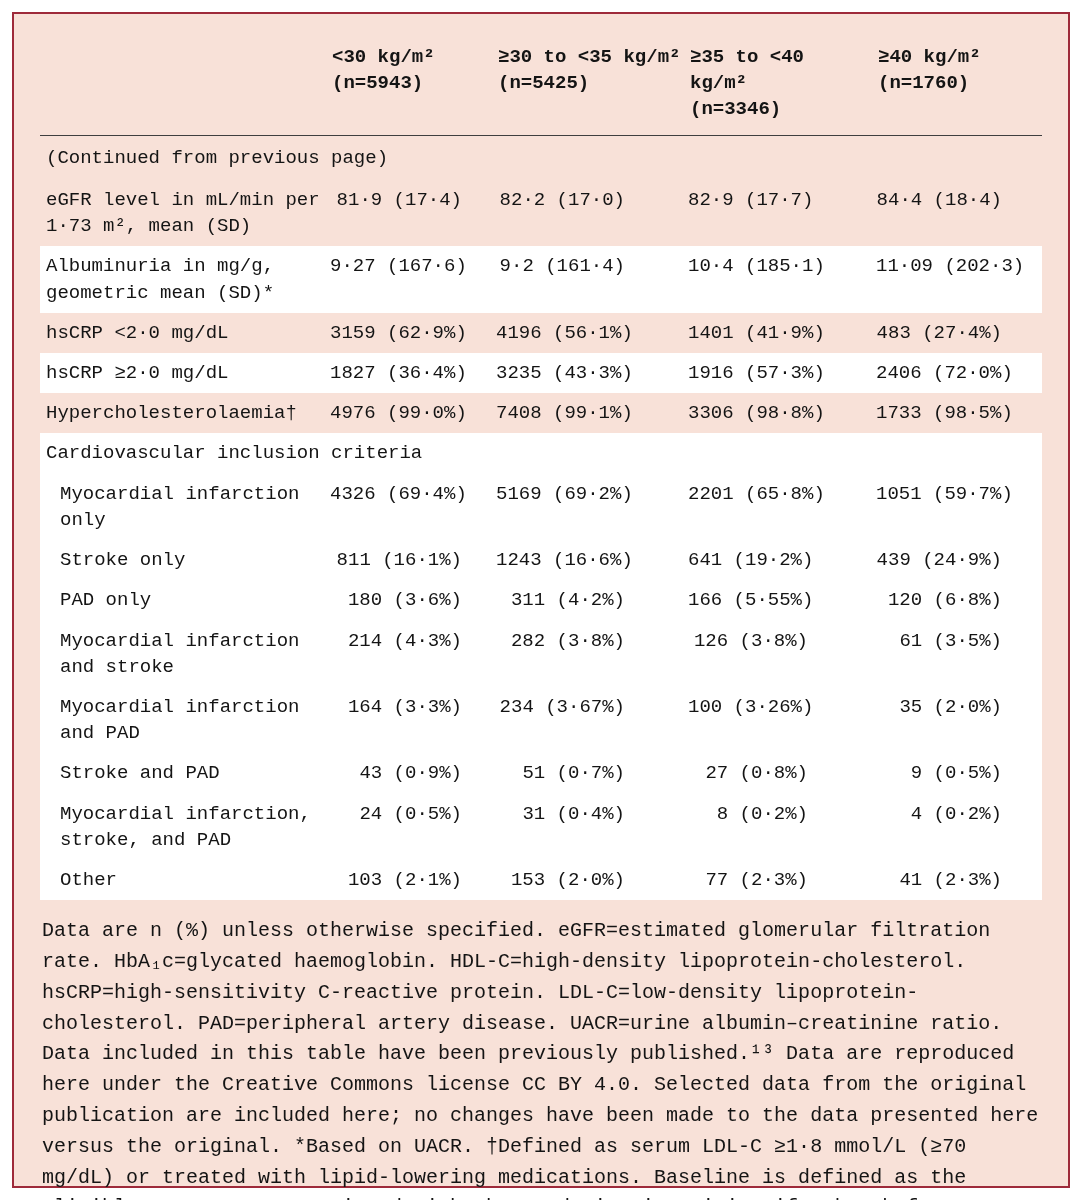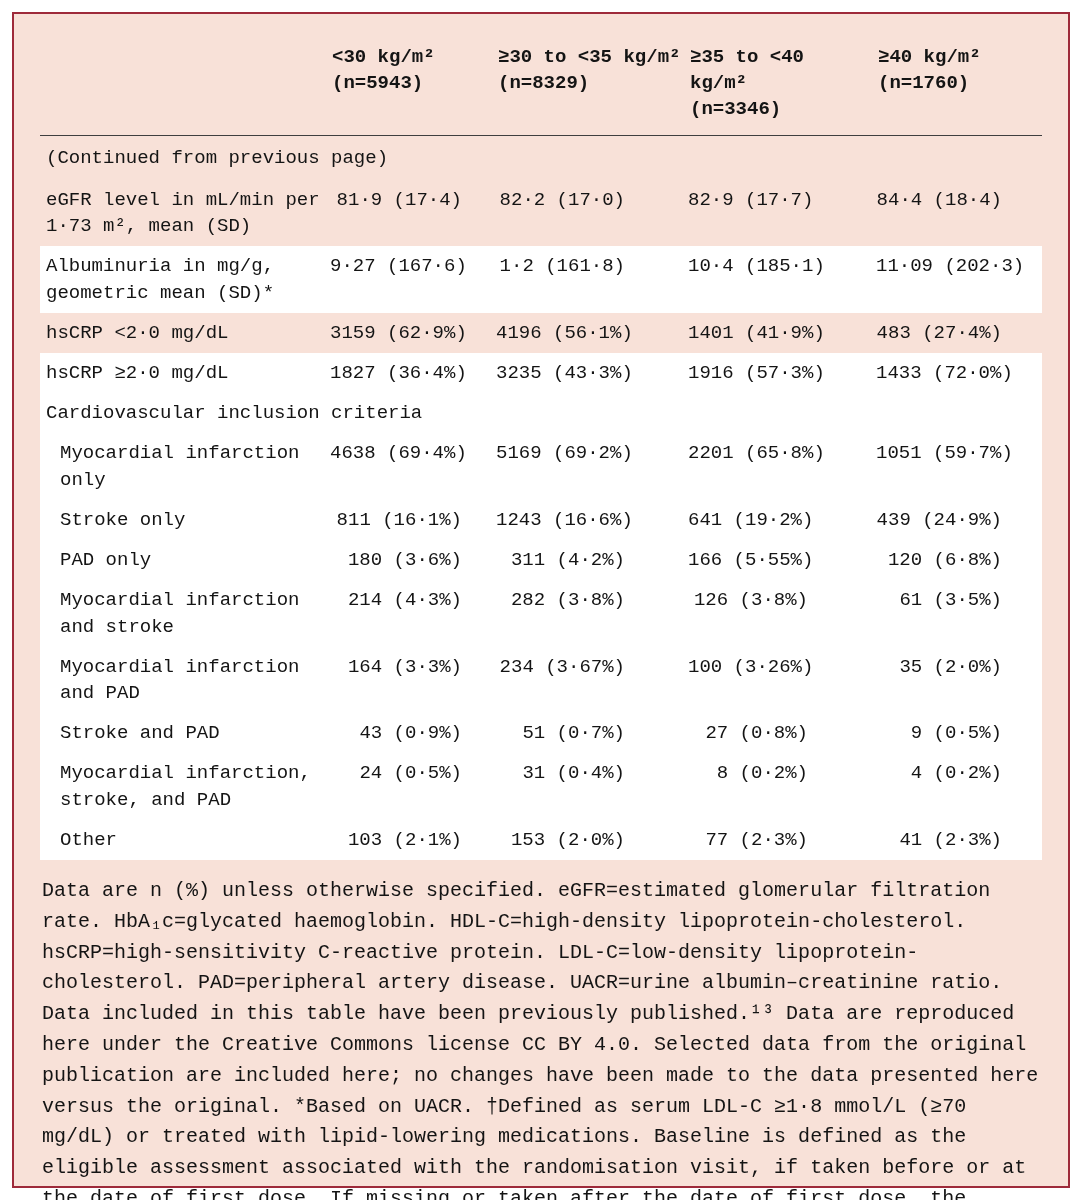--- a/index.html
+++ b/index.html
@@ -64,21 +64,21 @@
       </colgroup>
       <thead>
         <tr>
           <th></th>
           <th>
             <div>&lt;30 kg/m²</div>
             <div>(n=5943)</div>
           </th>
           <th>
             <div>≥30 to &lt;35 kg/m²</div>
-            <div>(n=8329)</div>
+            <div>(n=5425)</div>
           </th>
           <th>
             <div>≥35 to &lt;40 kg/m²</div>
             <div>(n=3346)</div>
           </th>
           <th>
             <div>≥40 kg/m²</div>
             <div>(n=1760)</div>
           </th>
         </tr>
@@ -92,49 +92,56 @@
           <td class="lbl">eGFR level in mL/min per 1·73 m², mean (SD)</td>
           <td class="num c1">81·9 (17·4)</td>
           <td class="num c2">82·2 (17·0)</td>
           <td class="num c3">82·9 (17·7)</td>
           <td class="num c4">84·4 (18·4)</td>
         </tr>
 
         <tr class="row-white">
           <td class="lbl">Albuminuria in mg/g, geometric mean (SD)*</td>
           <td class="num c1">9·27 (167·6)</td>
-          <td class="num c2">1·2 (161·8)</td>
+          <td class="num c2">9·2 (161·4)</td>
           <td class="num c3">10·4 (185·1)</td>
           <td class="num c4">11·09 (202·3)</td>
         </tr>
 
         <tr>
           <td class="lbl">hsCRP &lt;2·0 mg/dL</td>
           <td class="num c1">3159 (62·9%)</td>
           <td class="num c2">4196 (56·1%)</td>
           <td class="num c3">1401 (41·9%)</td>
           <td class="num c4">483 (27·4%)</td>
         </tr>
 
         <tr class="row-white">
           <td class="lbl">hsCRP ≥2·0 mg/dL</td>
           <td class="num c1">1827 (36·4%)</td>
           <td class="num c2">3235 (43·3%)</td>
           <td class="num c3">1916 (57·3%)</td>
-          <td class="num c4">1433 (72·0%)</td>
-        </tr>
-
+          <td class="num c4">2406 (72·0%)</td>
+        </tr>
+
+        <tr>
+          <td class="lbl">Hypercholesterolaemia†</td>
+          <td class="num c1">4976 (99·0%)</td>
+          <td class="num c2">7408 (99·1%)</td>
+          <td class="num c3">3306 (98·8%)</td>
+          <td class="num c4">1733 (98·5%)</td>
+        </tr>
 
         <tr class="row-white">
           <td class="lbl" colspan="5">Cardiovascular inclusion criteria</td>
         </tr>
 
         <tr class="row-white">
           <td class="lbl ind">Myocardial infarction only</td>
-          <td class="num c1">4638 (69·4%)</td>
+          <td class="num c1">4326 (69·4%)</td>
           <td class="num c2">5169 (69·2%)</td>
           <td class="num c3">2201 (65·8%)</td>
           <td class="num c4">1051 (59·7%)</td>
         </tr>
 
         <tr class="row-white">
           <td class="lbl ind">Stroke only</td>
           <td class="num c1">811 (16·1%)</td>
           <td class="num c2">1243 (16·6%)</td>
           <td class="num c3">641 (19·2%)</td>

